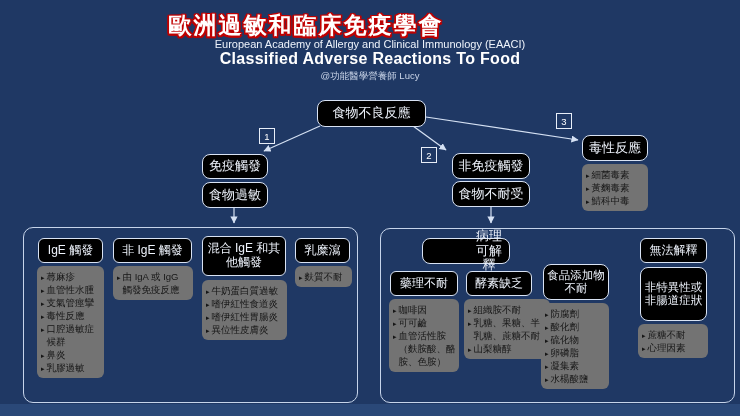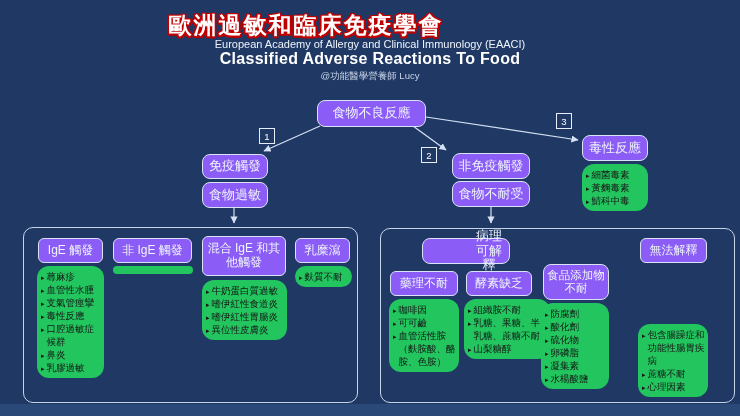--- a/index.html
+++ b/index.html
@@ -19,38 +19,38 @@
   }
   .hdr-sub{position:absolute;left:0;top:38px;width:740px;text-align:center;
     font-size:11px;color:#eef3fb;}
   .hdr-sub2{position:absolute;left:0;top:50px;width:740px;text-align:center;
     font-size:16px;font-weight:bold;color:#ffffff;letter-spacing:.3px;}
   .hdr-credit{position:absolute;left:0;top:70px;width:740px;text-align:center;
     font-size:9.5px;color:#c9d4e8;}
   
   .node{
     position:absolute;box-sizing:border-box;z-index:2;
-    border:1.4px solid #d9e3f4;border-radius:8px;background:#8b5cf6;
+    border:1.4px solid #d9e3f4;border-radius:8px;background:#000000;
     color:#eef3fc;display:flex;align-items:center;justify-content:center;
     text-align:center;font-size:13px;line-height:1.15;padding:1px 2px;
   }
   .node.small{font-size:12px;border-radius:6px;}
   .node.tiny{font-size:11.5px;}
   .group{
     position:absolute;box-sizing:border-box;z-index:1;
     border:1.3px solid #c6d4ea;border-radius:10px;background:transparent;
   }
   .badge{
     position:absolute;box-sizing:border-box;z-index:3;width:16px;height:16px;
     border:1px solid #e8eef8;background:#1f3864;color:#ffffff;
     display:flex;align-items:center;justify-content:center;font-size:9.5px;
   }
   .whitebox{
     position:absolute;box-sizing:border-box;z-index:2;
-    background:#22c55e;color:#161616;border-radius:12px;
+    background:#737373;color:#161616;border-radius:6px;
     padding:4px 3px 4px 4px;font-size:9.5px;
   }
   .li{display:flex;gap:2px;line-height:13px;}
   .blt{font-size:7px;flex:0 0 auto;transform:translateY(0.5px);}
   .lt{flex:1 1 auto;}
   svg.arrows{position:absolute;left:0;top:0;z-index:1;pointer-events:none;}
   .bottom-strip{position:absolute;left:0;top:404px;width:740px;height:12px;
     background:#2a4878;z-index:0;}
 </style>
 </head>
@@ -134,20 +134,24 @@
         <span class="lt">鼻炎</span>
       </div>
       <div class="li">
         <span class="blt">▸</span>
         <span class="lt">乳膠過敏</span>
       </div>
     </div>
 
   <div class="node small" style="left:113px;top:238px;width:79px;height:25px;">非 IgE 觸發</div>
   <div class="whitebox" style="left:113px;top:266px;width:80px;">
+      <div class="li">
+        <span class="blt">▸</span>
+        <span class="lt">由 IgA 或 IgG 觸發免疫反應</span>
+      </div>
     </div>
 
   <div class="node small" style="left:202px;top:236px;width:84px;height:40px;">混合 IgE 和其他觸發</div>
   <div class="whitebox" style="left:202px;top:280px;width:85px;">
       <div class="li">
         <span class="blt">▸</span>
         <span class="lt">牛奶蛋白質過敏</span>
       </div>
       <div class="li">
         <span class="blt">▸</span>
@@ -229,27 +233,24 @@
       <div class="li">
         <span class="blt">▸</span>
         <span class="lt">凝集素</span>
       </div>
       <div class="li">
         <span class="blt">▸</span>
         <span class="lt">水楊酸鹽</span>
       </div>
     </div>
 
+  <div class="node tiny" style="left:640px;top:267px;width:67px;height:54px;">非特異性或非腸道症狀</div>
   <div class="whitebox" style="left:638px;top:324px;width:70px;">
       <div class="li">
         <span class="blt">▸</span>
-        <span class="lt">包含腸躁症和功能性腸胃疾病</span>
-      </div>
-      <div class="li">
-        <span class="blt">▸</span>
         <span class="lt">蔗糖不耐</span>
       </div>
       <div class="li">
         <span class="blt">▸</span>
         <span class="lt">心理因素</span>
       </div>
     </div>
 
 </div>
 

